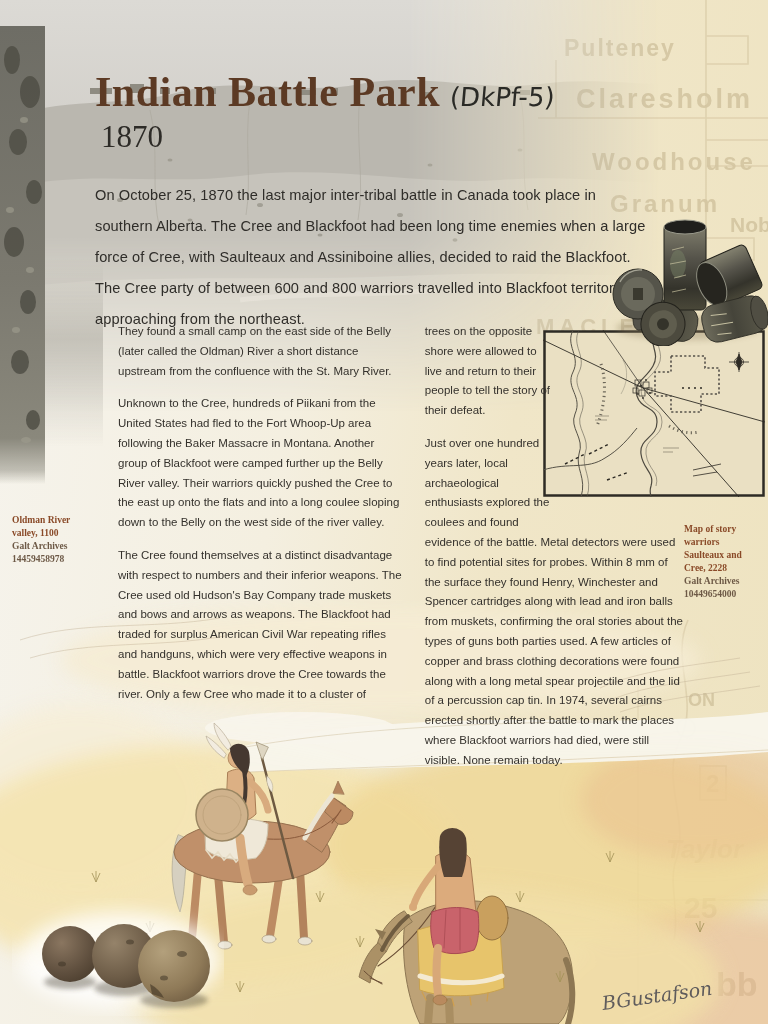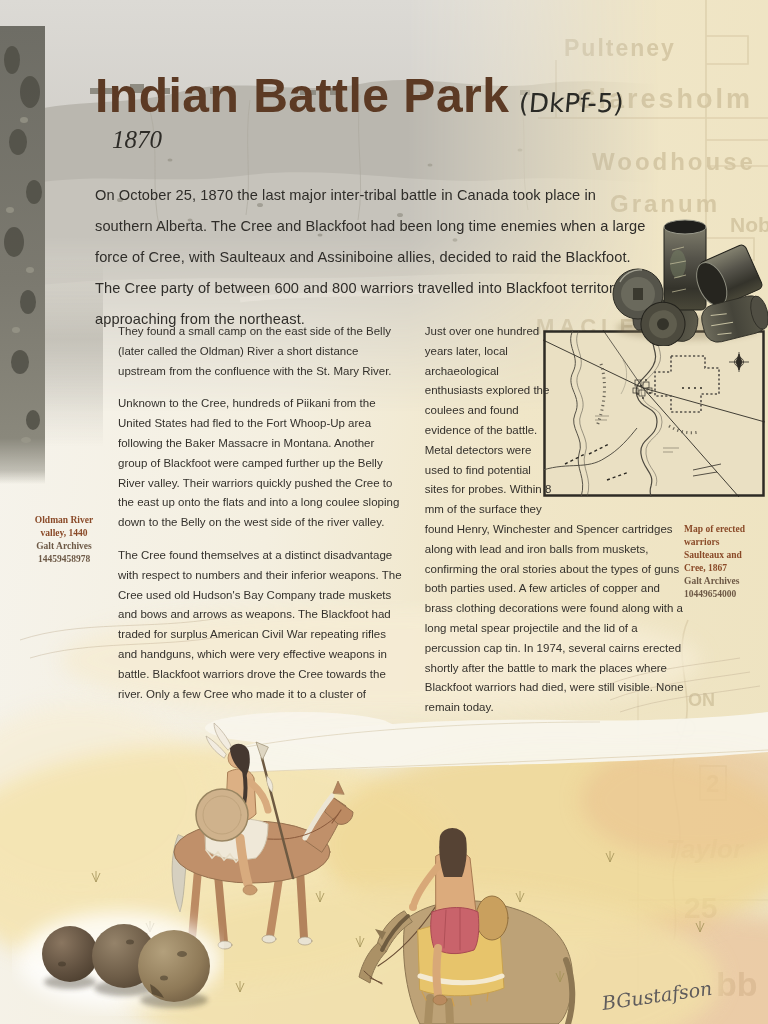--- a/index.html
+++ b/index.html
@@ -5,35 +5,35 @@
   html,body{margin:0;padding:0;background:#888;}
   .poster{
     position:relative;width:768px;height:1024px;overflow:hidden;margin:0 auto;
     background:linear-gradient(100deg,#f6f4ee 0%,#f4efe0 38%,#f0e6c8 62%,#eee3c0 100%);
     font-family:"Liberation Sans",sans-serif;
   }
   .layer{position:absolute;}
   
   .title-block{position:absolute;left:95px;top:68px;z-index:6;}
   .title-line{display:flex;align-items:baseline;}
-  .title-main{font-family:Liberation Sans, sans-serif;font-weight:700;font-size:48px;color:#5c3a24;letter-spacing:.5px;}
+  .title-main{font-family:Liberation Serif, serif;font-weight:700;font-size:42px;color:#5c3a24;letter-spacing:.5px;}
   .title-code{display:inline-block;font-family:"DejaVu Sans",sans-serif;font-size:26px;color:#2a2a26;margin-left:10px;transform:skewX(-5deg);}
-  .title-year{font-family:"Liberation Serif",serif;font-style:italic;font-size:25px;color:#2d2b27;margin:3px 0 0 17px;}
+  .title-year{font-family:"Liberation Serif",serif;font-size:31px;color:#2d2b27;margin:3px 0 0 6px;}
   
   .intro{position:absolute;left:95px;top:180px;width:560px;z-index:6;
     font-size:14.6px;line-height:31px;color:#2f2d29;letter-spacing:.1px;}
   
   .cols{position:absolute;left:118px;top:322px;width:566px;display:flex;z-index:6;}
   .col-left{width:292px;margin-right:20px;}
   .col-right{width:264px;}
   .cols p{margin:0 0 13px 0;font-size:11.5px;line-height:19.8px;color:#34312c;}
   .map-spacer{float:right;width:132px;height:192px;}
   
   .caption{font-family:"Liberation Serif",serif;font-weight:700;font-size:9.5px;line-height:13px;color:#8a4a28;z-index:6;}
-  .caption-photo{position:absolute;left:12px;top:514px;width:104px;text-align:center;}
+  .caption-photo{position:absolute;left:12px;top:514px;width:104px;text-align:left;}
   .caption-map{position:absolute;left:684px;top:523px;width:80px;text-align:left;}
   .caption .cap-line.dim{color:#6d5946;}
   
   .fig-map{position:absolute;left:543px;top:330px;width:222px;height:167px;z-index:5;}
   .fig-cartridges{position:absolute;left:608px;top:214px;width:160px;height:132px;z-index:7;}
   .fig-balls{position:absolute;left:12px;top:898px;width:212px;height:118px;z-index:8;}
   .bg-photo-main{left:0;top:0;z-index:2;}
   .bg-photo-strip{left:0;top:0;z-index:3;}
   .bg-map-right{right:0;top:0;z-index:1;opacity:.62;}
   .bg-watercolor{left:0;top:600px;z-index:4;}
@@ -285,20 +285,21 @@
   <div class="intro">On October 25, 1870 the last major inter-tribal battle in Canada took place in southern Alberta.  The Cree and Blackfoot had been long time enemies when a large force of Cree, with Saulteaux and Assiniboine allies, decided to raid the Blackfoot.  The Cree party of between 600 and 800 warriors travelled into Blackfoot territory approaching from the northeast.</div>
 
   <div class="cols">
     <div class="col-left">
       <p>They found a small camp on the east side of the Belly (later called the Oldman) River a short distance upstream from the confluence with the St. Mary River.</p>
       <p>Unknown to the Cree, hundreds of Piikani from the United States had fled to the Fort Whoop-Up area following the Baker Massacre in Montana.  Another group of Blackfoot were camped further up the Belly River valley.  Their warriors quickly pushed the Cree to the east up onto the flats and into a long coulee sloping down to the Belly on the west side of the river valley.</p>
       <p>The Cree found themselves at a distinct disadvantage with respect to numbers and their inferior weapons.  The Cree used old Hudson's Bay Company trade muskets and bows and arrows as weapons.  The Blackfoot had traded for surplus American Civil War repeating rifles and handguns, which were very effective weapons in battle.  Blackfoot warriors drove the Cree towards the river.  Only a few Cree who made it to a cluster of</p>
     </div>
     <div class="col-right">
       <div class="map-spacer"></div>
+      <p>trees on the opposite shore were allowed to live and return to their people to tell the story of their defeat.</p>
       <p>Just over one hundred years later, local archaeological enthusiasts explored the coulees and found evidence of the battle.  Metal detectors were used to find potential sites for probes.  Within 8 mm of the surface they found Henry, Winchester and Spencer cartridges along with lead and iron balls from muskets, confirming the oral stories about the types of guns both parties used.  A few articles of copper and brass clothing decorations were found along with a long metal spear projectile and the lid of a percussion cap tin.  In 1974, several cairns erected shortly after the battle to mark the places where Blackfoot warriors had died, were still visible.  None remain today.</p>
     </div>
   </div>
 
   <svg class="fig-map" viewBox="0 0 222 167">
     <rect x="1.5" y="1.5" width="219" height="164" fill="#eae0c3" stroke="#2e2b25" stroke-width="2.5"></rect>
     <g fill="none">
       <path d="M30,0 C22,16 38,26 30,42 C22,58 40,66 32,84 C26,98 42,108 36,124 C32,138 44,148 38,167" stroke="#565247" stroke-width="1"></path>
       <path d="M36,0 C28,16 44,26 36,42 C28,58 46,66 38,84 C32,98 48,108 42,124 C38,138 50,148 44,167" stroke="#565247" stroke-width=".8" opacity=".7"></path>
       <path d="M112,0 C104,14 118,22 110,36 C102,50 90,52 94,66 C98,80 114,76 114,92 C114,108 96,108 98,124 C100,140 112,142 108,156 C106,162 108,165 108,167" stroke="#4c483f" stroke-width="1.2"></path>
@@ -387,29 +388,29 @@
     </g>
     <g transform="rotate(10 64 128)">
       <circle cx="52" cy="112" r="22" fill="#4c4a3e" stroke="#23221c" stroke-width="1"></circle>
       <circle cx="52" cy="112" r="14" fill="#5f5d4e"></circle>
       <circle cx="52" cy="112" r="6" fill="#34332a"></circle>
     </g>
   </svg>
 
   <div class="caption caption-photo">
     <div class="cap-line">Oldman River</div>
-    <div class="cap-line">valley, 1440</div>
+    <div class="cap-line">valley, 1100</div>
     <div class="cap-line dim">Galt Archives</div>
     <div class="cap-line dim">14459458978</div>
   </div>
   <div class="caption caption-map">
-    <div class="cap-line">Map of erected</div>
+    <div class="cap-line">Map of story</div>
     <div class="cap-line">warriors</div>
     <div class="cap-line">Saulteaux and</div>
-    <div class="cap-line">Cree, 1867</div>
+    <div class="cap-line">Cree, 2228</div>
     <div class="cap-line dim">Galt Archives</div>
     <div class="cap-line dim">10449654000</div>
   </div>
 
   <svg class="fig-balls" viewBox="0 0 212 118">
     <defs>
       <radialGradient id="b1" cx=".35" cy=".3" r=".9">
           <stop offset="0" stop-color="#8a7660"></stop>
           <stop offset=".6" stop-color="#5f4f3e"></stop>
           <stop offset="1" stop-color="#443728"></stop>

